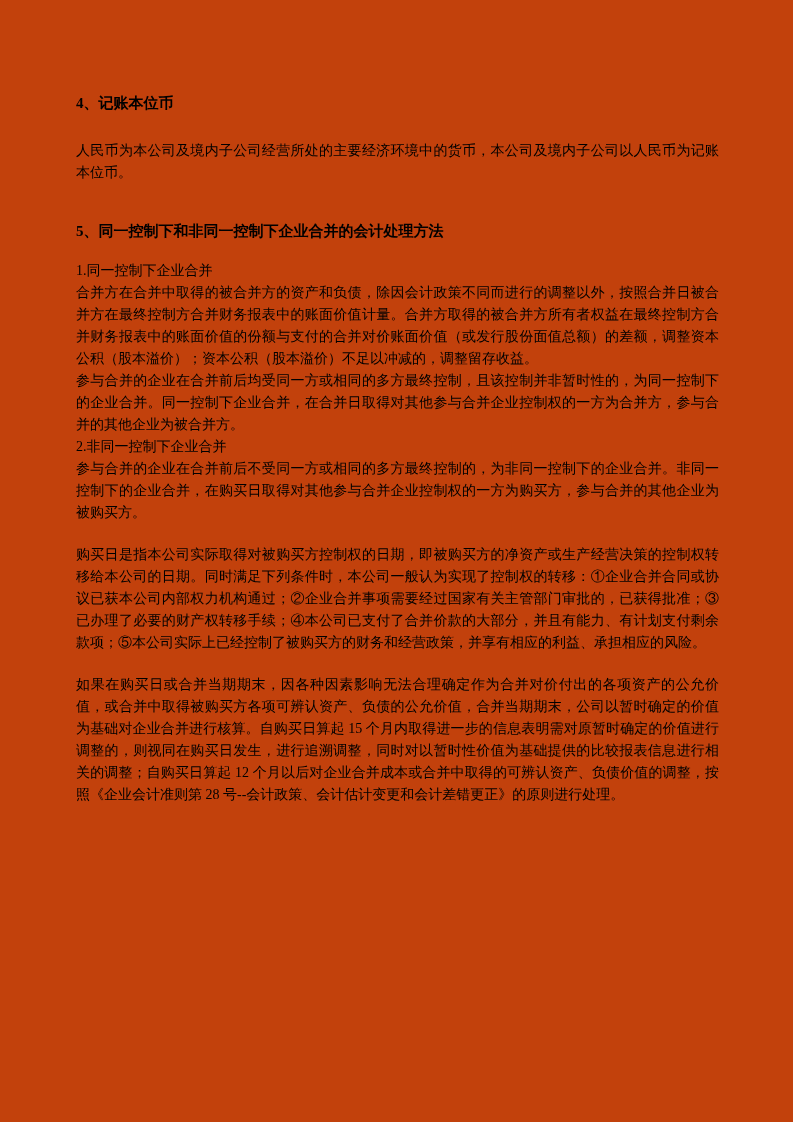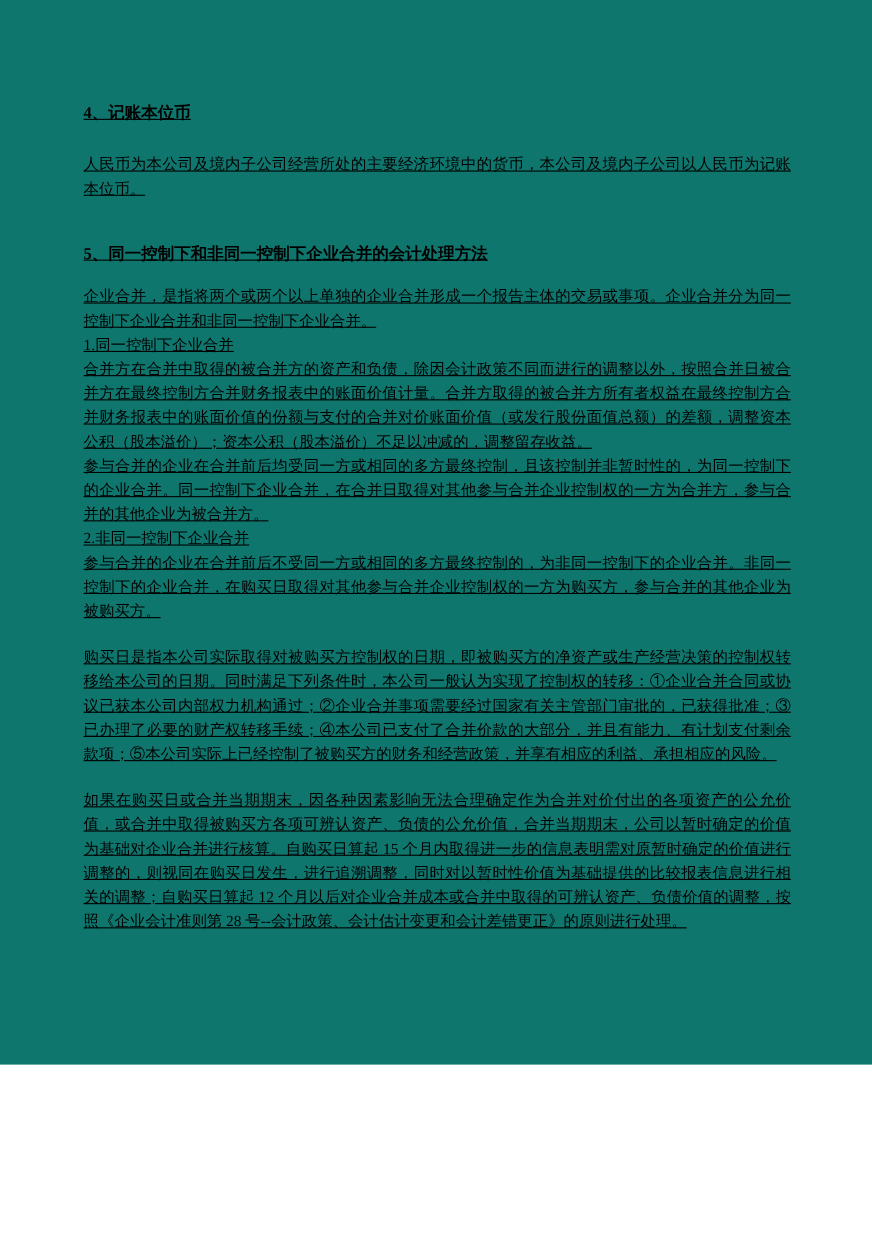--- a/index.html
+++ b/index.html
@@ -4,30 +4,29 @@
 <style>
   html, body {
     margin: 0;
     padding: 0;
     background: #ffffff;
   }
   .page {
     position: relative;
     box-sizing: border-box;
     width: 793px;
-    height: 968px;
+    height: 1122px;
     margin: 0 auto;
-    background: #0f766e;
+    background: #c2410c;
     color: #000000;
     padding: 92px 74px 30px 76px;
     font-family: "Liberation Serif", "DejaVu Serif", serif;
     font-size: 14px;
     line-height: 22px;
     overflow: hidden;
-    text-decoration: underline;
   }
   .section-heading {
     font-size: 15px;
     font-weight: bold;
     margin: 0;
     line-height: 22px;
   }
   .section-heading.first {
     margin: 0 0 26px 0;
   }
@@ -50,21 +49,20 @@
 <div class="page">
 
   <section>
     <h2 class="section-heading first">4、记账本位币</h2>
     <p class="para">人民币为本公司及境内子公司经营所处的主要经济环境中的货币，本公司及境内子公司以人民币为记账本位币。</p>
   </section>
 
   <section>
     <h2 class="section-heading second">5、同一控制下和非同一控制下企业合并的会计处理方法</h2>
 
-    <p class="para">企业合并，是指将两个或两个以上单独的企业合并形成一个报告主体的交易或事项。企业合并分为同一控制下企业合并和非同一控制下企业合并。</p>
 
     <p class="para">1.同一控制下企业合并</p>
 
     <p class="para">合并方在合并中取得的被合并方的资产和负债，除因会计政策不同而进行的调整以外，按照合并日被合并方在最终控制方合并财务报表中的账面价值计量。合并方取得的被合并方所有者权益在最终控制方合并财务报表中的账面价值的份额与支付的合并对价账面价值（或发行股份面值总额）的差额，调整资本公积（股本溢价）；资本公积（股本溢价）不足以冲减的，调整留存收益。</p>
 
     <p class="para">参与合并的企业在合并前后均受同一方或相同的多方最终控制，且该控制并非暂时性的，为同一控制下的企业合并。同一控制下企业合并，在合并日取得对其他参与合并企业控制权的一方为合并方，参与合并的其他企业为被合并方。</p>
 
     <p class="para">2.非同一控制下企业合并</p>
 
     <p class="para">参与合并的企业在合并前后不受同一方或相同的多方最终控制的，为非同一控制下的企业合并。非同一控制下的企业合并，在购买日取得对其他参与合并企业控制权的一方为购买方，参与合并的其他企业为被购买方。</p>

